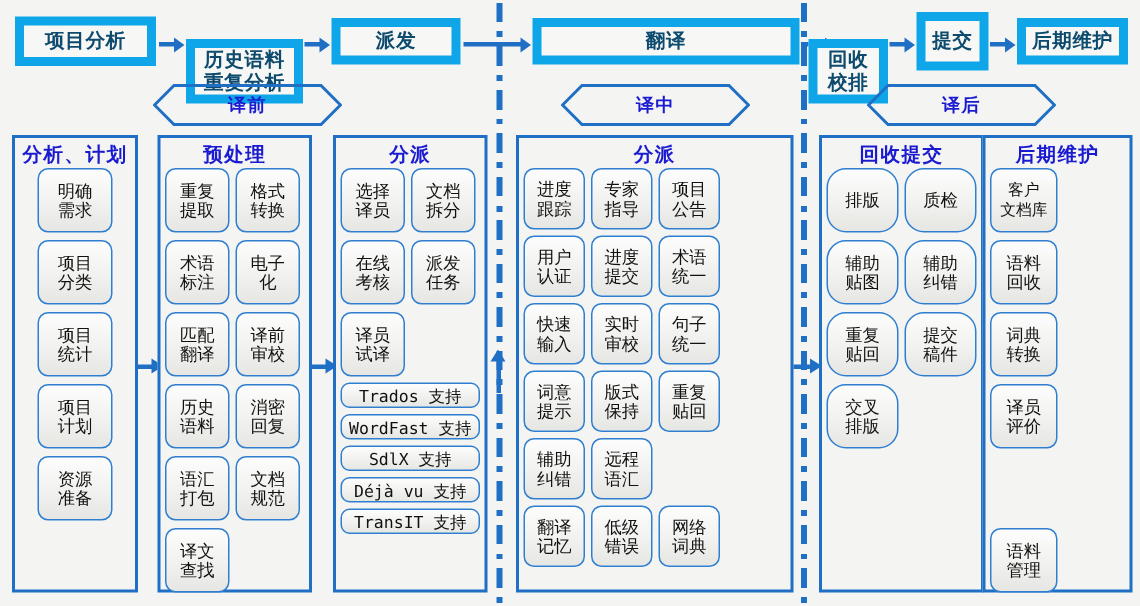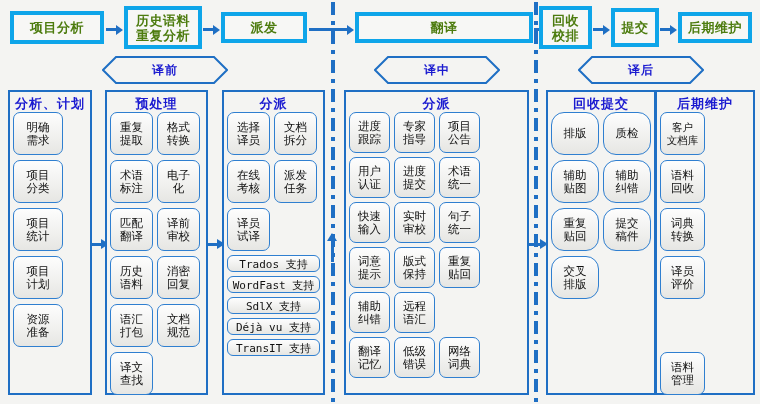--- a/index.html
+++ b/index.html
@@ -8,32 +8,32 @@
     background:#f4f4f2;
     font-family:"DejaVu Sans","Liberation Sans",sans-serif;
     overflow:hidden;
     position:relative;
   }
   #diagram{position:absolute;left:0;top:0;width:760px;height:404px;}
 
   
   .tbox{
     position:absolute;
-    border:4px solid #0ea5e9;
+    border:6px solid #0ea5e9;
     background:#f7f7f5;
-    color:#4d7c0f;
+    color:#0c4a6e;
     font-weight:bold;
     font-size:13px;
     line-height:14px;
     display:flex;align-items:center;justify-content:center;
     text-align:left;
     box-sizing:border-box;
     letter-spacing:0.5px;
   }
-  .tbox.two{line-height:15px;}
+  .tbox.two{line-height:15px;margin-top:20px;}
 
   
   .arr{position:absolute;height:0;}
   .arr .shaft{position:absolute;left:0;top:0;height:3px;background:#1f6fc4;}
   .arr .head{
     position:absolute;top:-3.5px;width:0;height:0;
     border-top:5px solid transparent;border-bottom:5px solid transparent;
     border-left:7px solid #1f6fc4;
   }
 
@@ -78,21 +78,21 @@
     text-align:center;
     display:flex;align-items:center;justify-content:center;
     box-sizing:border-box;
     font-weight:normal;
     white-space:pre-line;
   }
   .cell.blank{border:none;background:none;}
 
   
   .c1 .cell{width:50px;height:43px;}
-  .c1 .grid{gap:5px 4px;justify-content:flex-start;}
+  .c1 .grid{gap:5px 4px;justify-content:center;}
   .c2 .cell{width:43px;height:43px;}
   .c2 .grid{gap:5px 4px;}
   .c3 .cell{width:43px;height:43px;}
   .c3 .grid{gap:5px 4px;}
   .c4 .cell{width:41px;height:41px;}
   .c4 .grid{gap:4px 4px;}
   .c5 .cell{width:48px;height:43px;border-radius:13px;}
   .c5 .grid{gap:5px 4px;}
   .c6 .cell{width:45px;height:43px;}
   .c6 .grid{gap:5px 4px;}

